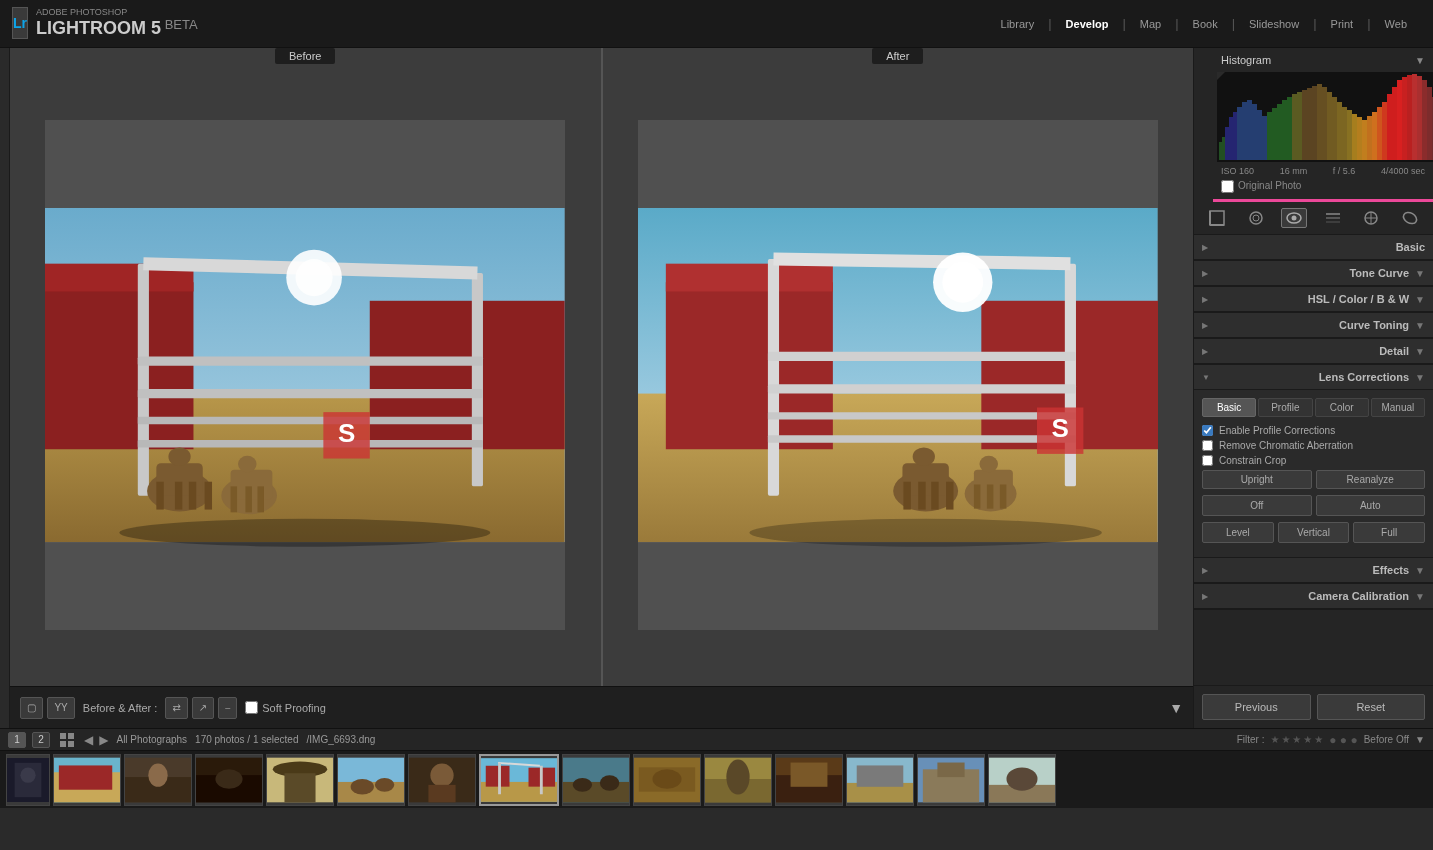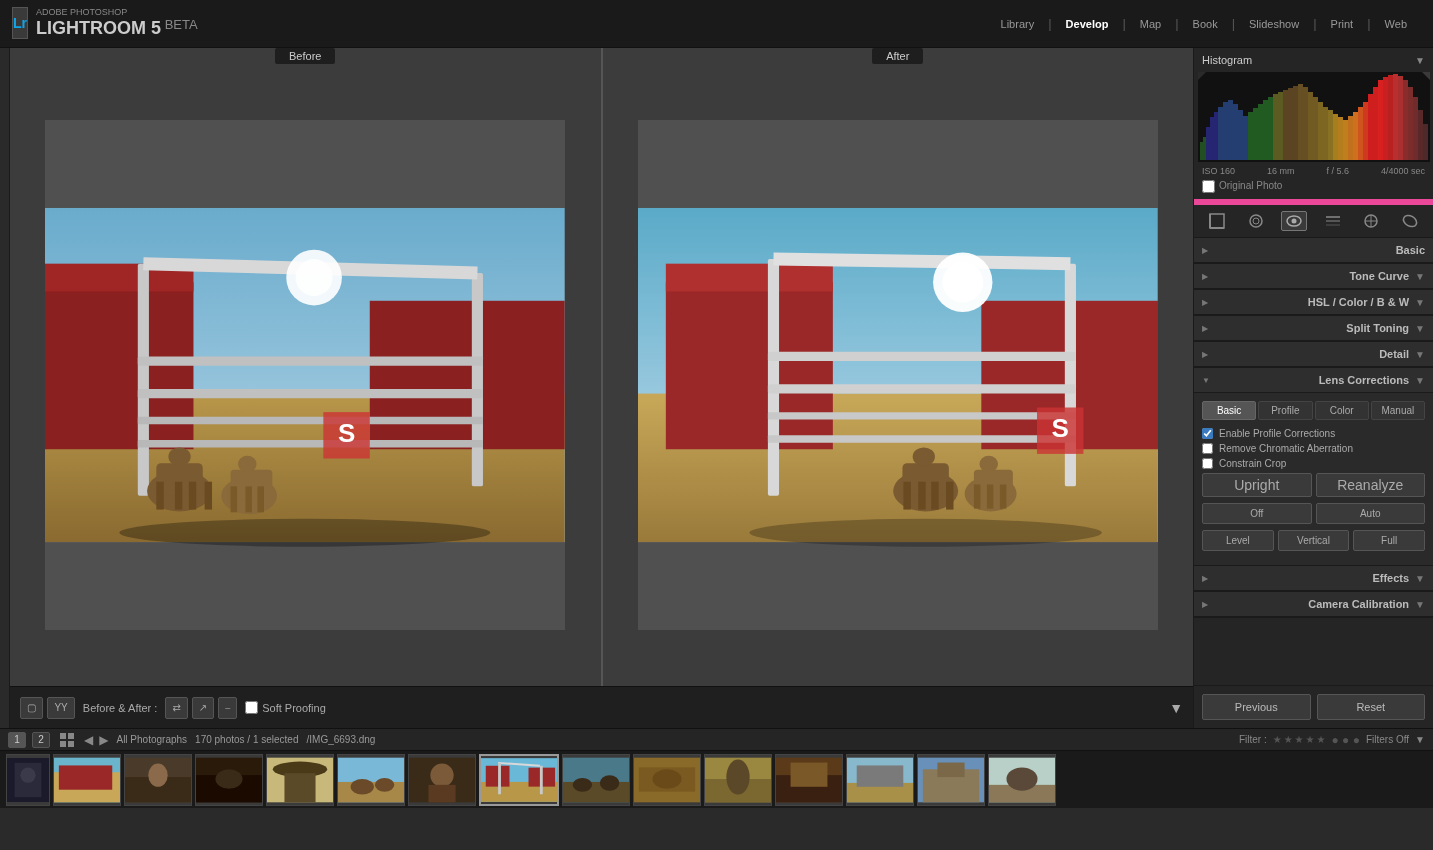--- a/index.html
+++ b/index.html
@@ -308,21 +308,22 @@
       display: flex;
       flex-direction: column;
       overflow-y: auto;
       overflow-x: hidden;
     }
 
     
     #histogram-section {
       background: #252525;
       padding: 4px;
-      border-bottom: 6px solid #ec4899;
+      border-bottom: 3px solid #ec4899;
+      margin-left: 19px;
     }
 
     #histogram-header {
       display: flex;
       align-items: center;
       justify-content: space-between;
       padding: 2px 4px;
       margin-bottom: 4px;
     }
 
@@ -458,21 +459,21 @@
       gap: 4px;
       margin-bottom: 6px;
     }
 
     .btn-pair .btn {
       flex: 1;
       padding: 3px 6px;
       background: #3a3a3a;
       border: 1px solid #555;
       color: #aaa;
-      font-size: 14px;
+      font-size: 10px;
       text-align: center;
       cursor: pointer;
       border-radius: 2px;
     }
     .transform-btn {
       flex: 1;
       padding: 4px 2px;
       background: #3a3a3a;
       border: 1px solid #555;
       color: #aaa;
@@ -852,21 +853,21 @@
       <div class="section-header">
         <span class="section-triangle">▶</span>
         <span class="section-title">HSL / Color / B &amp; W</span>
         <span class="section-toggle">▼</span>
       </div>
     </div>
 
     <div class="panel-section">
       <div class="section-header">
         <span class="section-triangle">▶</span>
-        <span class="section-title">Split Toning</span>
+        <span class="section-title">Curve Toning</span>
         <span class="section-toggle">▼</span>
       </div>
     </div>
 
     <div class="panel-section">
       <div class="section-header">
         <span class="section-triangle">▶</span>
         <span class="section-title">Detail</span>
         <span class="section-toggle">▼</span>
       </div>
@@ -965,21 +966,21 @@
     <div class="fs-filter">
       <span>Filter :</span>
       <div class="star-filter">
         <span class="star">★</span>
         <span class="star">★</span>
         <span class="star">★</span>
         <span class="star">★</span>
         <span class="star">★</span>
       </div>
       <span style="color:#555; font-size:12px;">● ● ●</span>
-      <span style="font-size:10px; color:#888;">Filters Off</span>
+      <span style="font-size:10px; color:#888;">Before Off</span>
       <span style="color:#888;">▼</span>
     </div>
   </div>
   <div id="filmstrip-thumbs">
 
     <div class="thumb" style="width:44px;">
       <svg width="44" height="46" viewBox="0 0 44 46">
           <rect width="44" height="46" fill="#1a1a2a"></rect>
           <rect x="8" y="5" width="28" height="36" fill="#2a2a3a"></rect>
           <circle cx="22" cy="18" r="8" fill="#3a3a4a"></circle>

